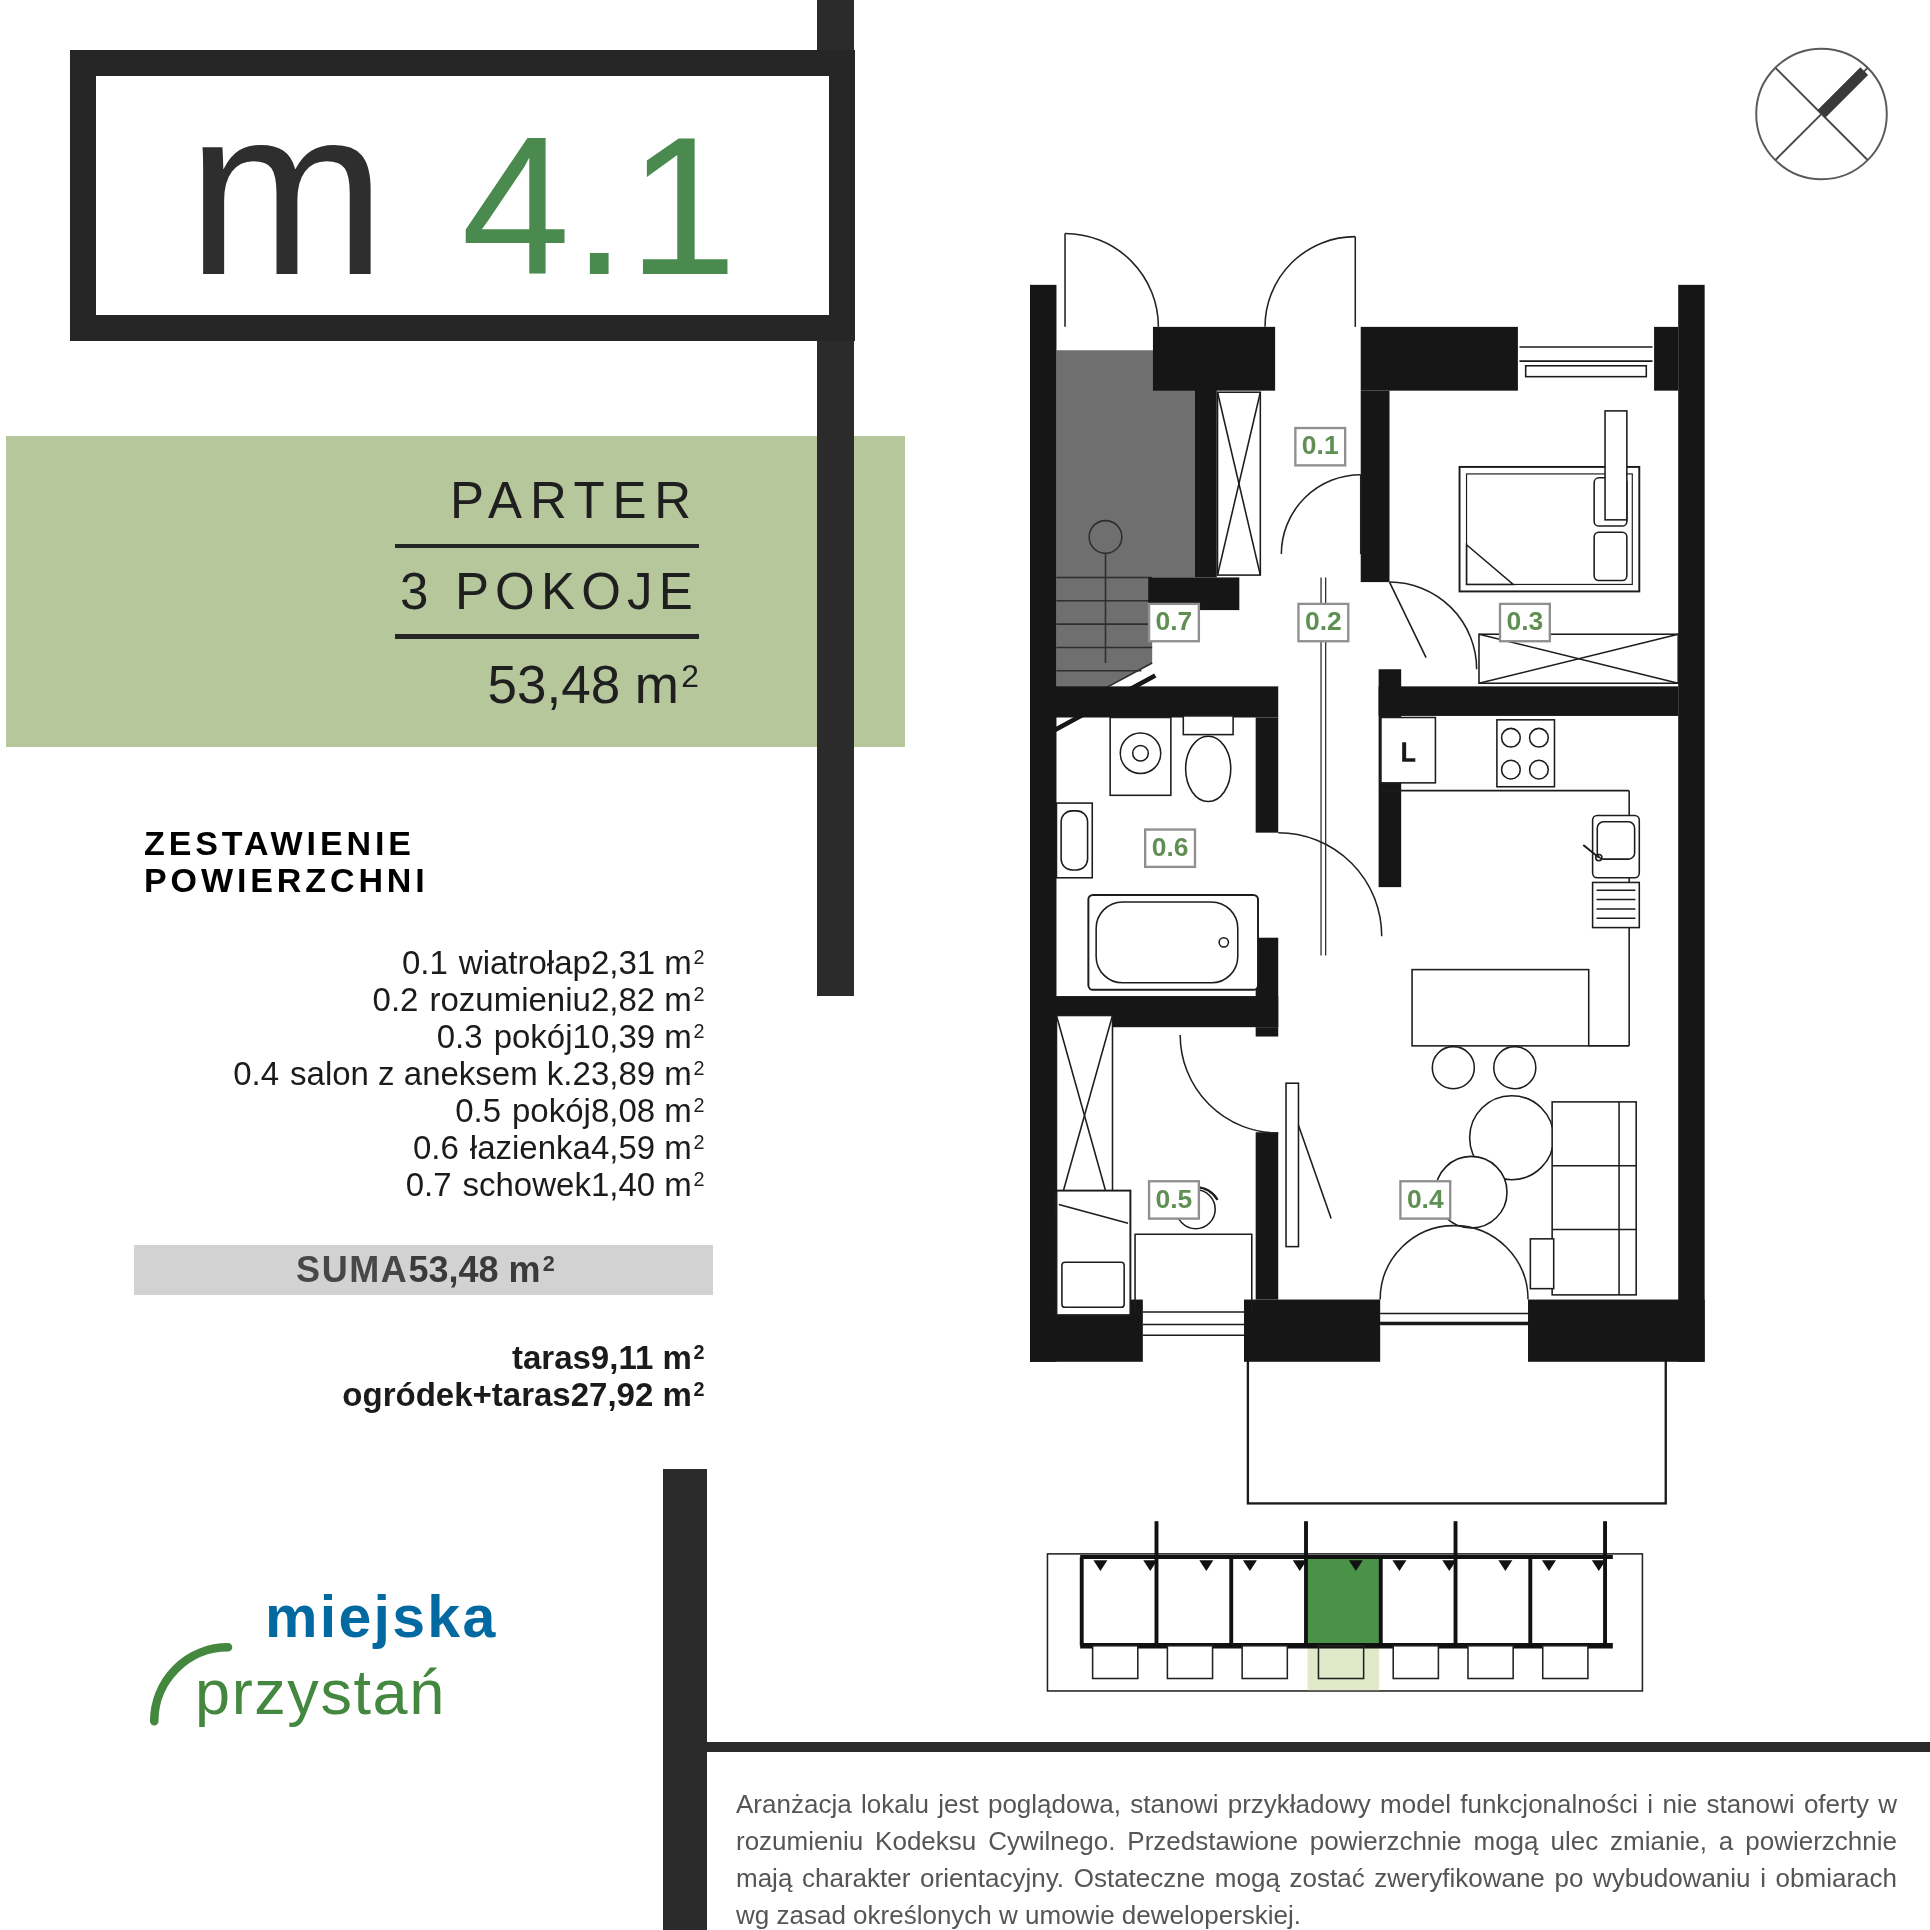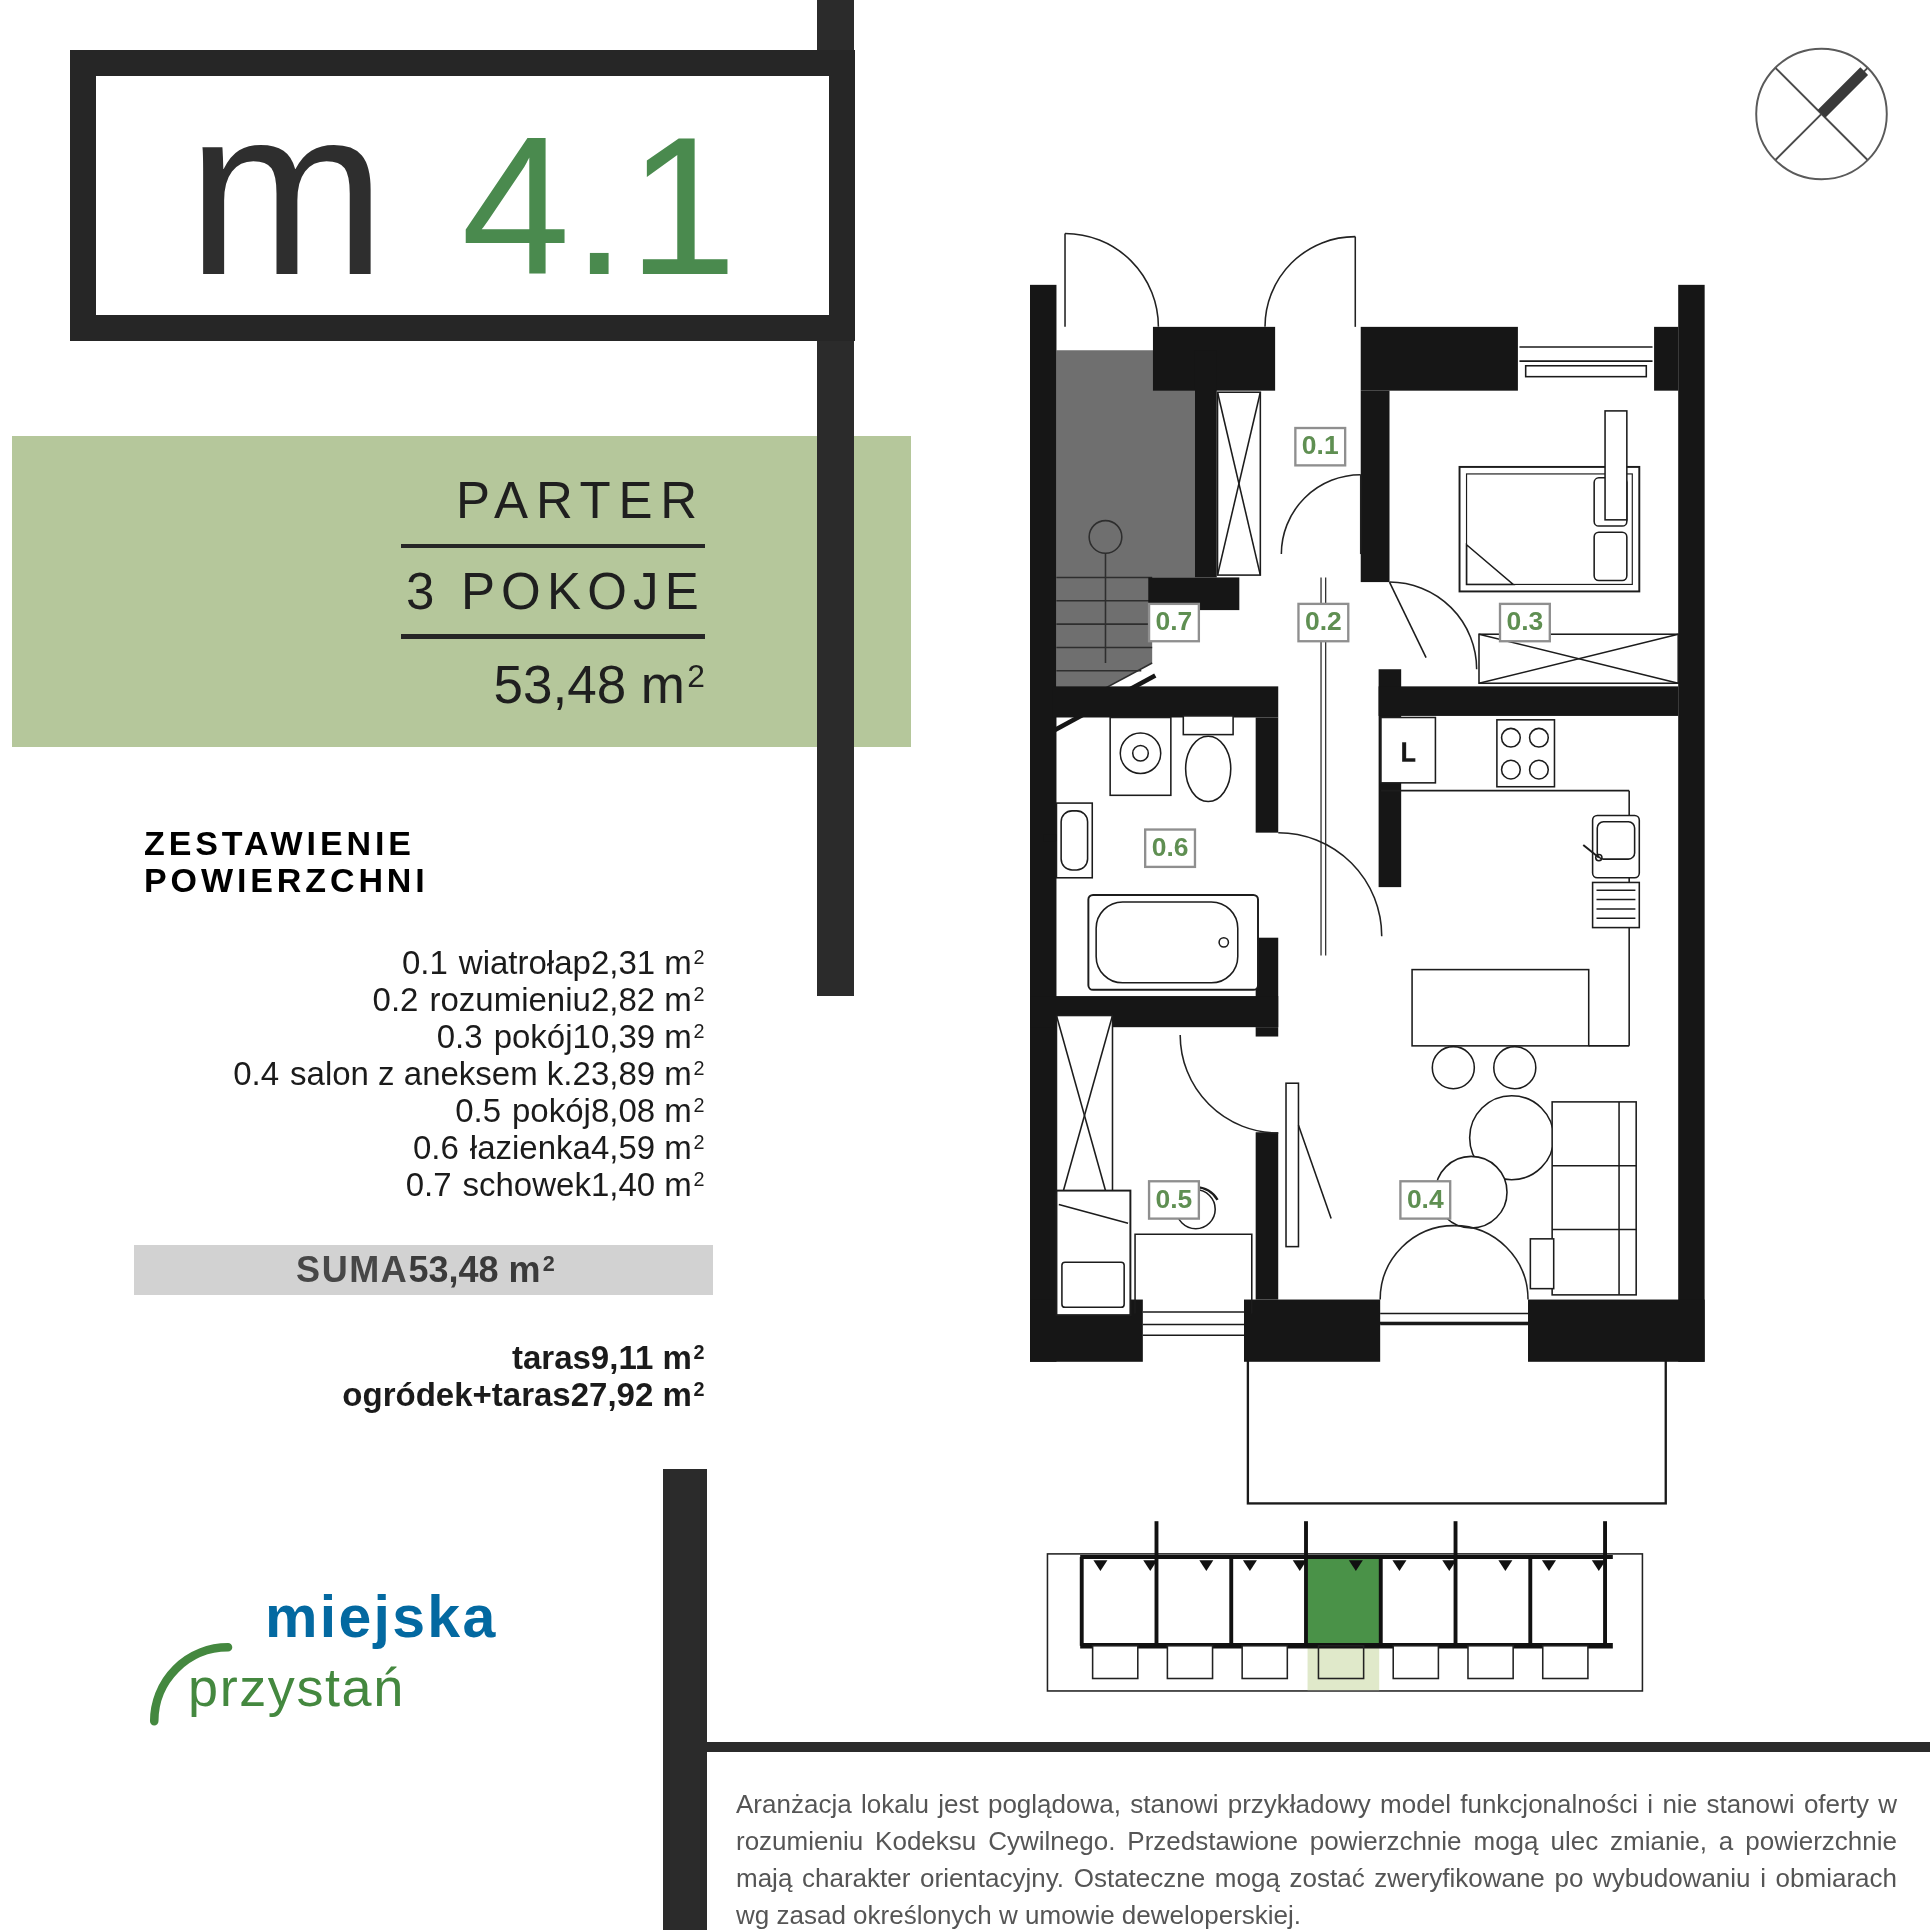--- a/index.html
+++ b/index.html
@@ -12,21 +12,21 @@
   #top-vbar{left:817px;top:0;width:37px;height:996px;background:#2b2b2b;z-index:5;}
   #unit-box{
     left:70px;top:50px;width:785px;height:291px;border:26.5px solid #262626;box-sizing:border-box;
     background:#fff;z-index:6;display:flex;align-items:center;justify-content:center;
   }
   .unit-title{display:flex;align-items:baseline;gap:75px;transform:translateY(-4.7px);}
   .unit-letter{font-size:240px;font-weight:400;color:#2e2e2e;line-height:1;}
   .unit-number{font-size:196px;font-weight:500;color:#4a8a4e;line-height:1;letter-spacing:1.6px;}
   
   #green-band{
-    left:12px;top:436px;width:899px;height:311px;background:#b5c79b;z-index:1;
+    left:6px;top:436px;width:899px;height:311px;background:#b5c79b;z-index:1;
     box-sizing:border-box;padding:34px 206px 0 0;text-align:right;
   }
   .band-floor{font-size:51px;letter-spacing:7.8px;color:#1f1f1f;line-height:61px;}
   .band-rule{height:4.7px;background:#262626;width:304px;margin:12.5px 0 12.5px auto;}
   .band-rooms{font-size:51px;letter-spacing:6.2px;color:#1f1f1f;line-height:61px;}
   .band-area{font-size:53px;color:#1f1f1f;line-height:67px;margin-top:4.7px;}
   .sup{font-size:0.6em;position:relative;top:-0.5em;margin-left:2.3px;}
   
   #area-table{left:134px;top:825px;width:579px;z-index:2;}
   .table-title{font-size:34px;font-weight:bold;letter-spacing:3.9px;word-spacing:17px;color:#000000;
@@ -37,21 +37,21 @@
   .a-code{margin-right:11px;}
   .a-val .sup{margin-left:1.6px;}
   .suma-band{margin-top:42px;height:50px;background:#d2d2d2;display:flex;justify-content:center;
     align-items:center;padding:0 8.6px 0 12.5px;box-sizing:border-box;}
   .suma-label{font-size:36px;font-weight:bold;color:#474747;letter-spacing:1.6px;}
   .suma-val{font-size:36px;font-weight:bold;color:#3a3a3a;}
   .extras{margin-top:44px;font-weight:bold;}
   
   #brand{left:117px;top:1572px;width:483px;height:233px;z-index:2;}
   #brand-line1{position:absolute;left:148px;top:11px;font-size:59px;font-weight:600;color:#0369a1;letter-spacing:2.3px;}
-  #brand-line2{position:absolute;left:71px;top:84px;font-size:54px;font-weight:500;color:#44883f;letter-spacing:1.6px;}
+  #brand-line2{position:absolute;left:78px;top:84px;font-size:63px;font-weight:500;color:#44883f;letter-spacing:1.6px;}
   
   #footer-vbar{left:663px;top:1469px;width:44px;height:462px;background:#2b2b2b;z-index:4;}
   #footer-rule{left:707px;top:1742px;width:1224px;height:10px;background:#2b2b2b;z-index:4;}
   #disclaimer{left:736px;top:1786px;width:1161px;font-size:26px;line-height:37px;color:#555555;
     text-align:justify;z-index:3;}
   svg text{font-family:"Liberation Sans", sans-serif;}
   .plan-label-text{font-size:34px;font-weight:600;fill:#5f8f52;text-anchor:middle;}
 </style>
 </head>
 <body>

